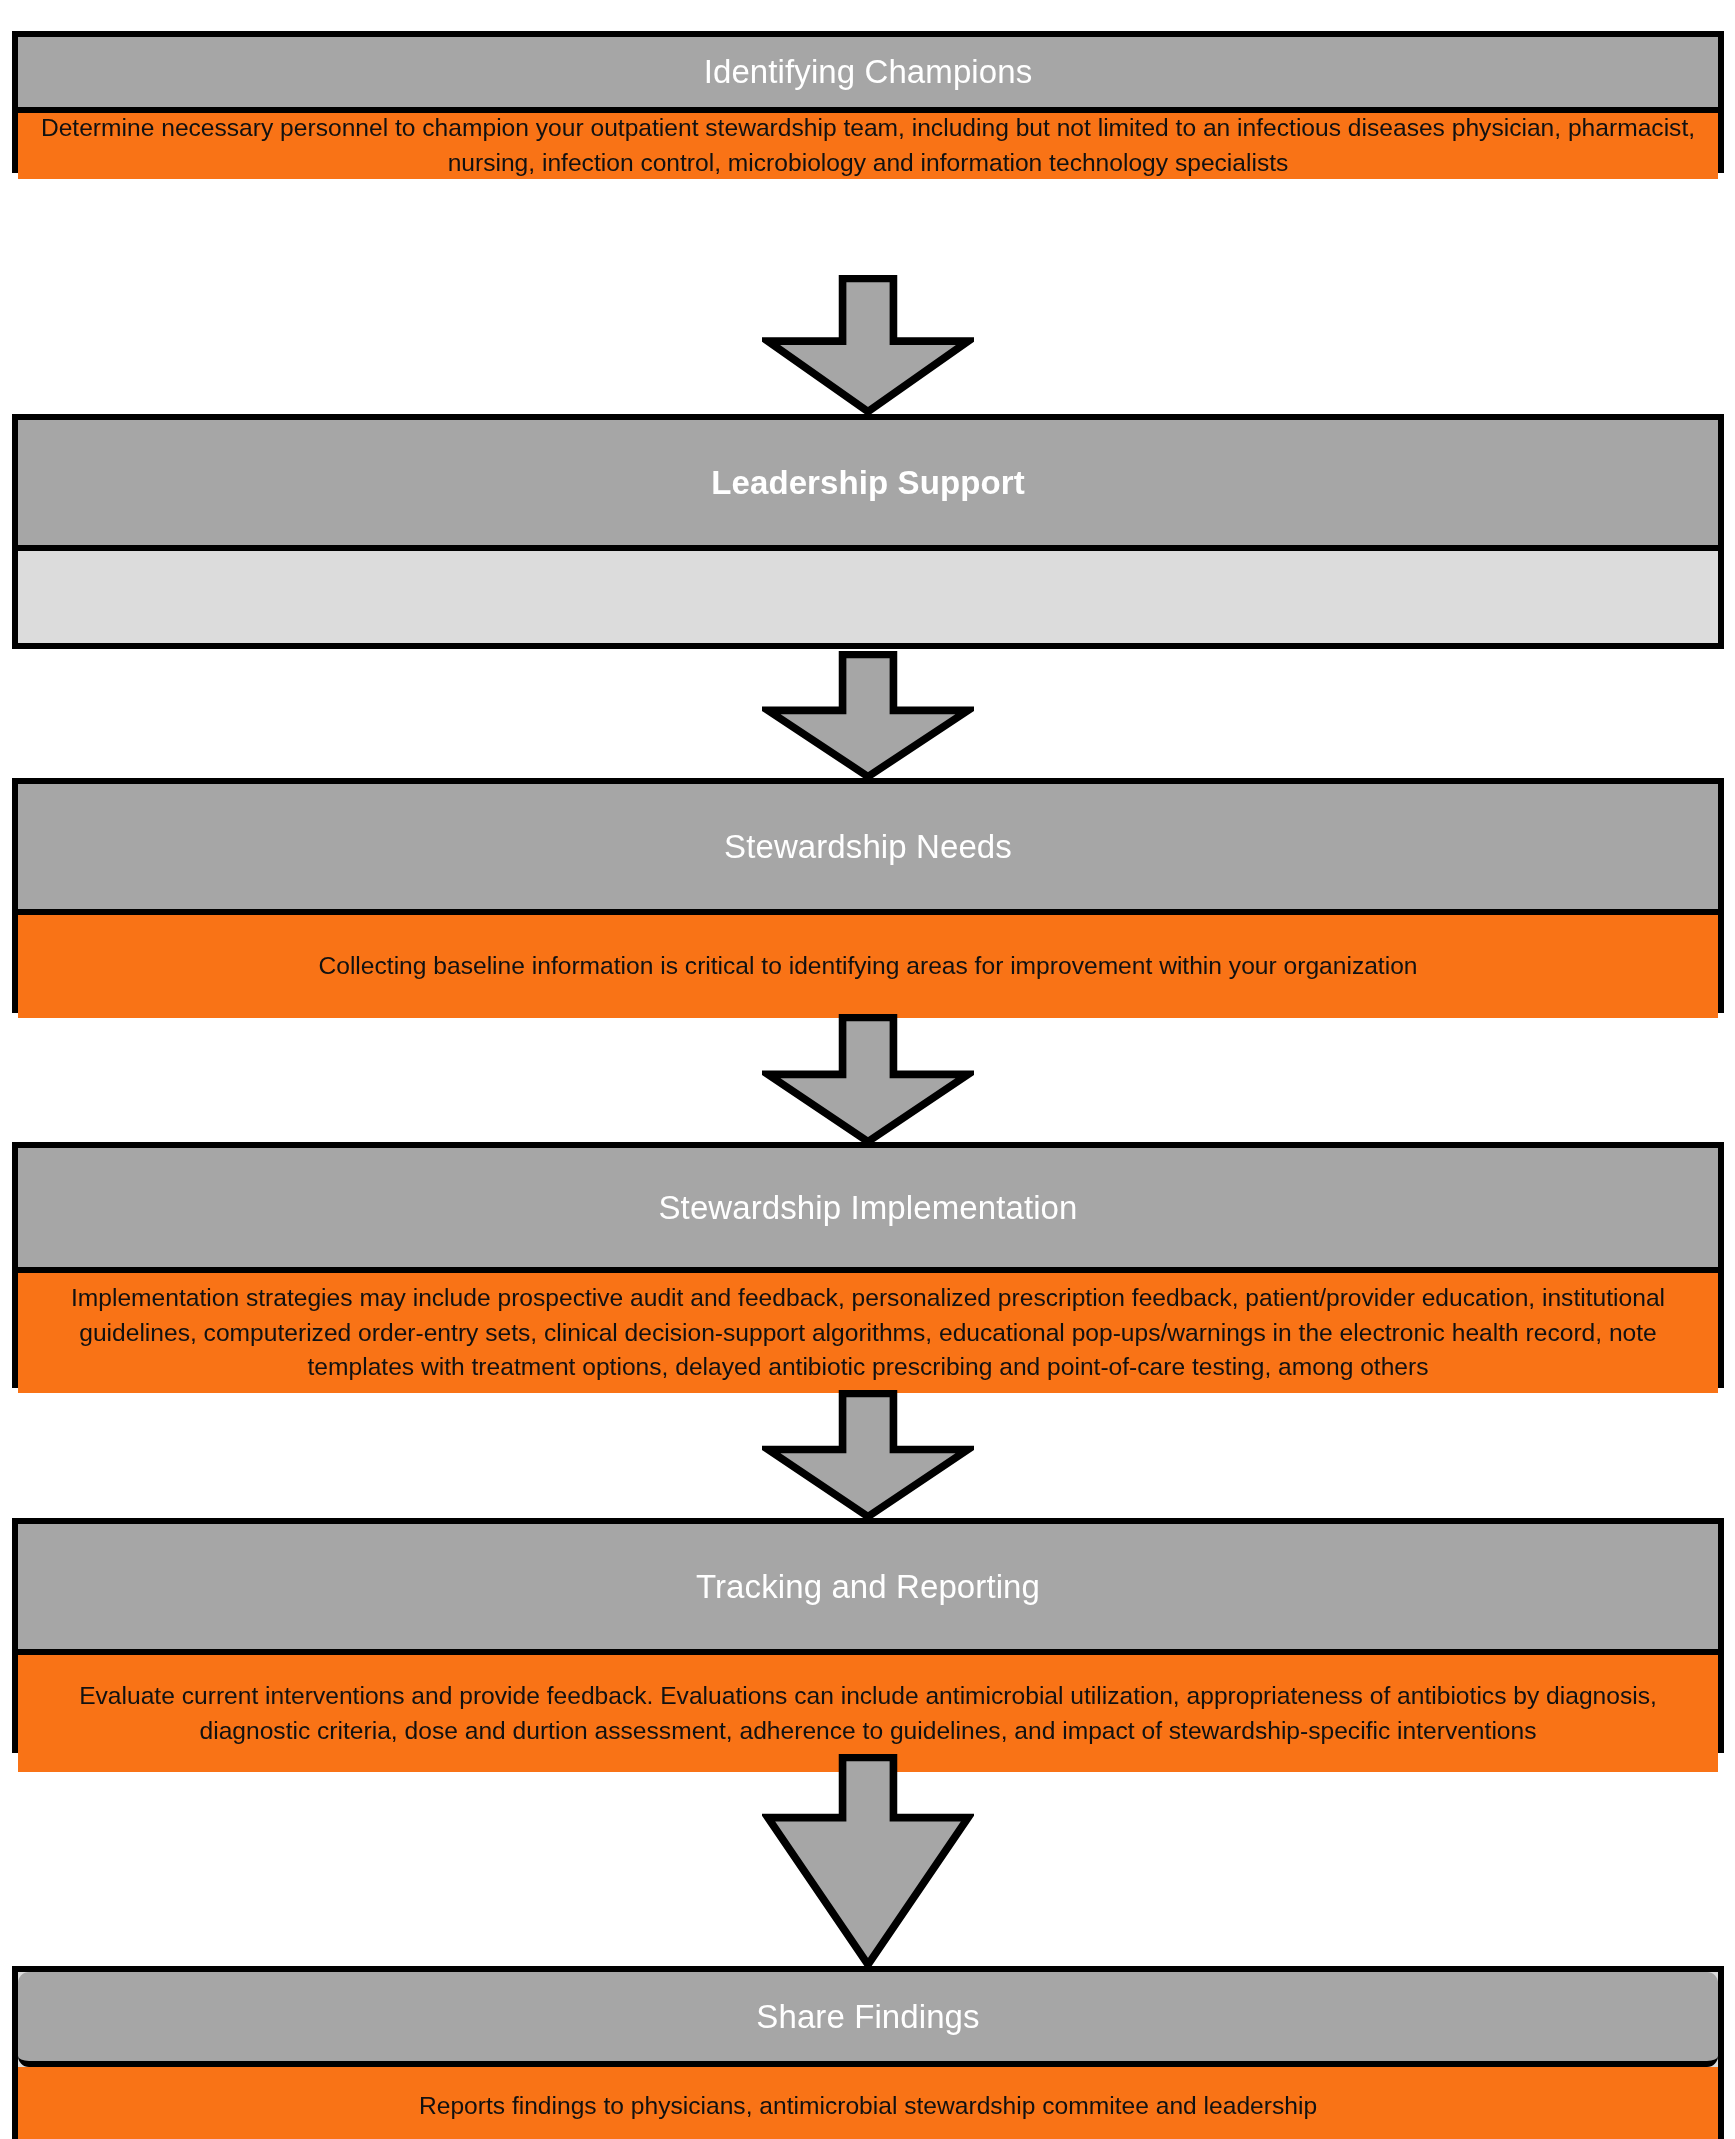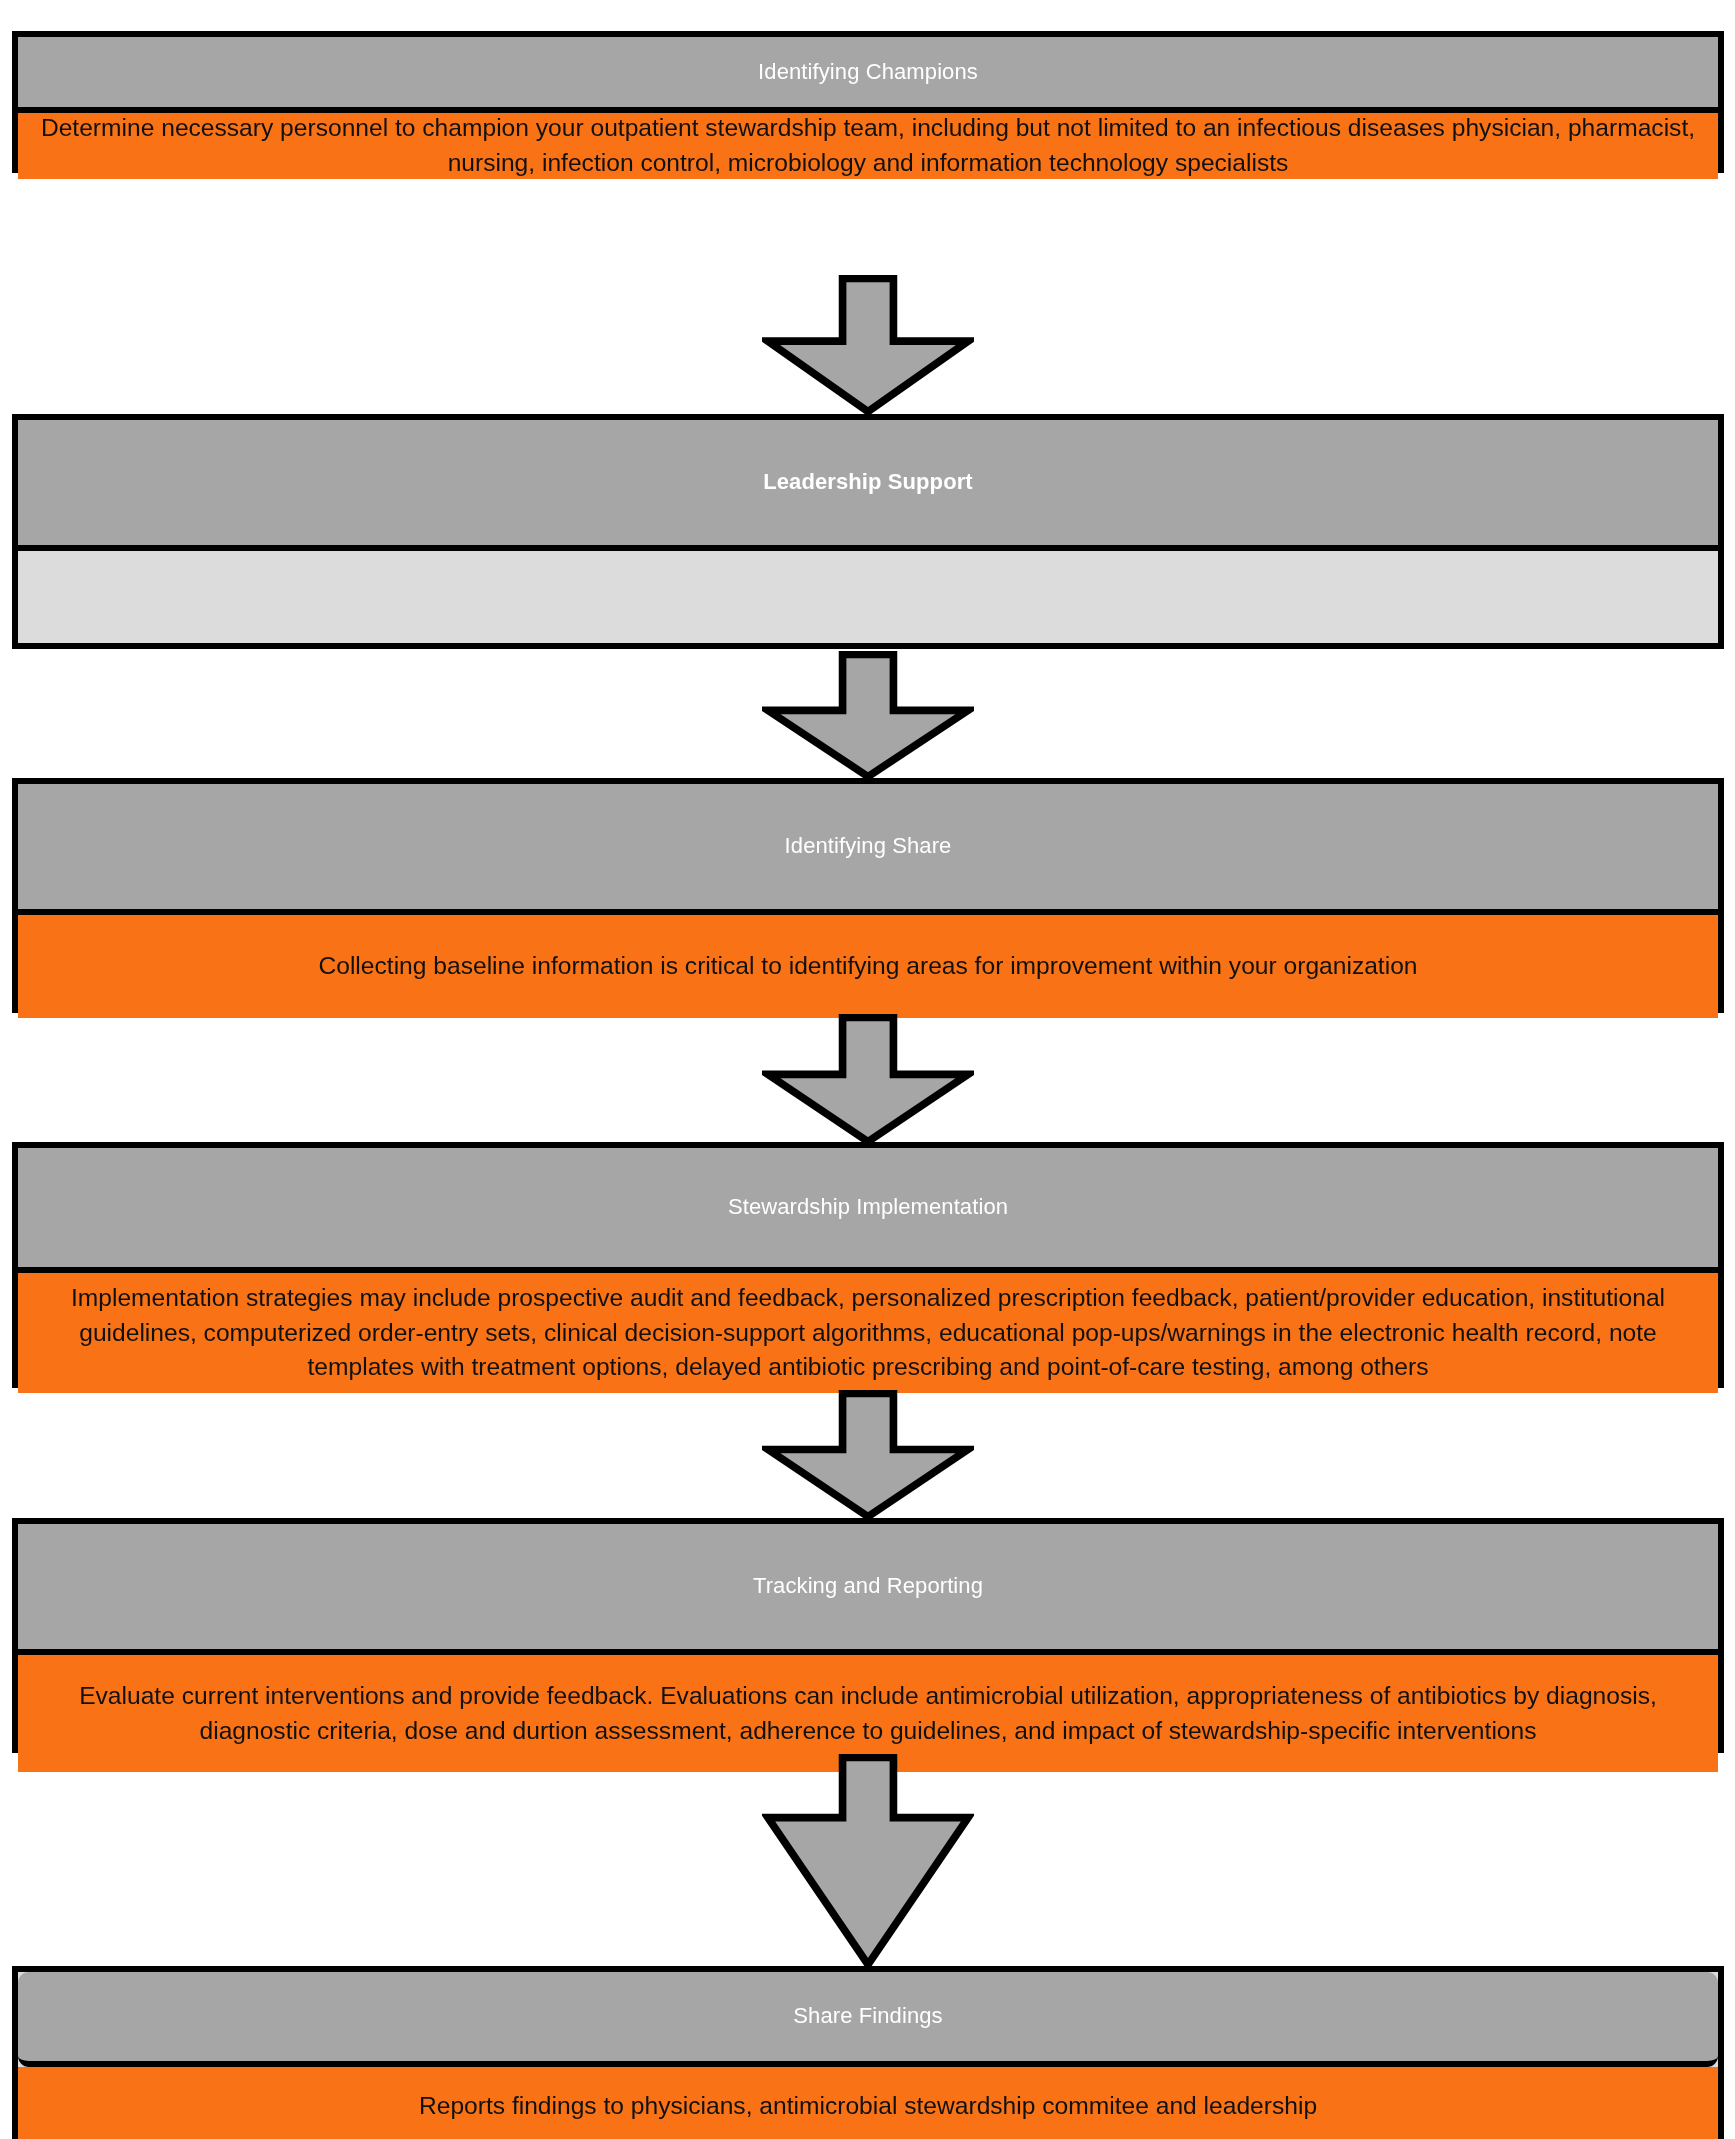--- a/index.html
+++ b/index.html
@@ -27,21 +27,21 @@
     left: 12px;
     width: 1712px;
     box-sizing: border-box;
     border: 6px solid #000000;
     background: #dcdcdc;
   }
 
   .stage-header {
     background: #a6a6a6;
     color: #ffffff;
-    font-size: 22px;
+    font-size: 33px;
     line-height: 1.2;
     text-align: center;
     display: flex;
     align-items: center;
     justify-content: center;
     border-bottom: 6px solid #000000;
     box-sizing: border-box;
     letter-spacing: 0.1px;
   }
 
@@ -134,21 +134,21 @@
   </div>
 
   <div class="arrow a1">
     <svg viewBox="0 0 250 152" preserveAspectRatio="none" aria-hidden="true">
       <polygon points="95,4 155,4 155,70 243,70 125,148 7,70 95,70" fill="#a6a6a6" stroke="#000000" stroke-width="9" stroke-linejoin="miter"></polygon>
     </svg>
   </div>
 
   <div class="stage s2">
     <div class="stage-header">
-      <span>Identifying Share</span>
+      <span>Stewardship Needs</span>
     </div>
     <div class="stage-body">
       <p>Collecting baseline information is critical to identifying areas for improvement within your organization</p>
     </div>
   </div>
 
   <div class="arrow a2">
     <svg viewBox="0 0 250 154" preserveAspectRatio="none" aria-hidden="true">
       <polygon points="95,4 155,4 155,71 243,71 125,150 7,71 95,71" fill="#a6a6a6" stroke="#000000" stroke-width="9" stroke-linejoin="miter"></polygon>
     </svg>

